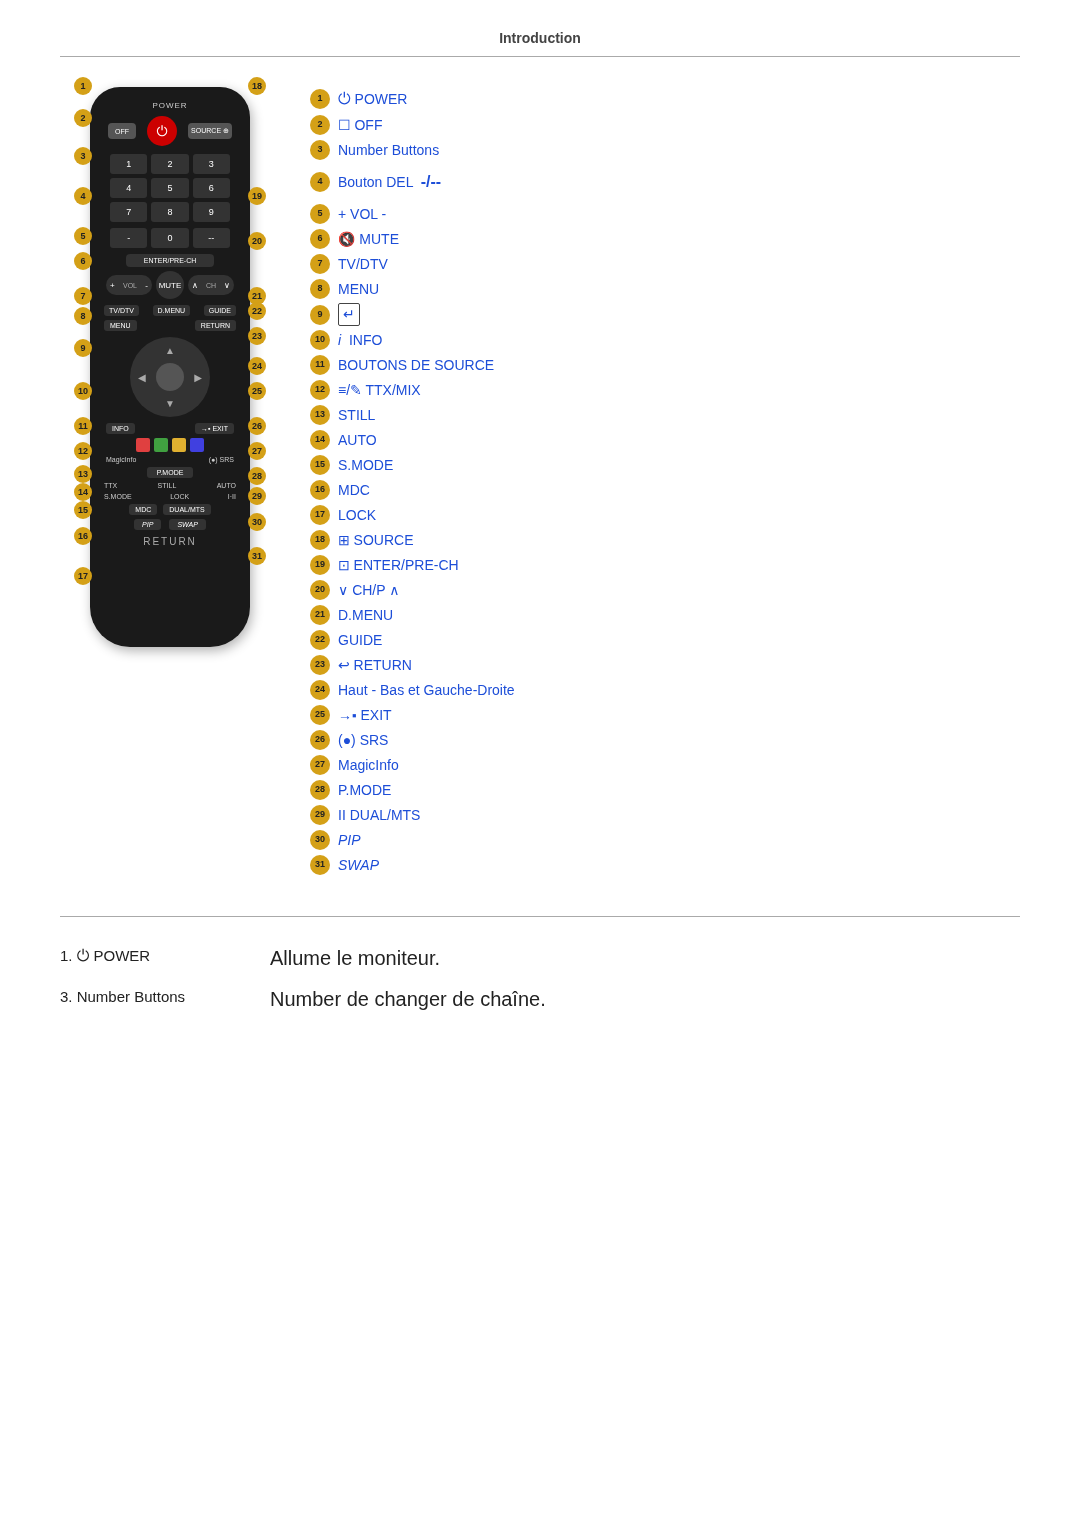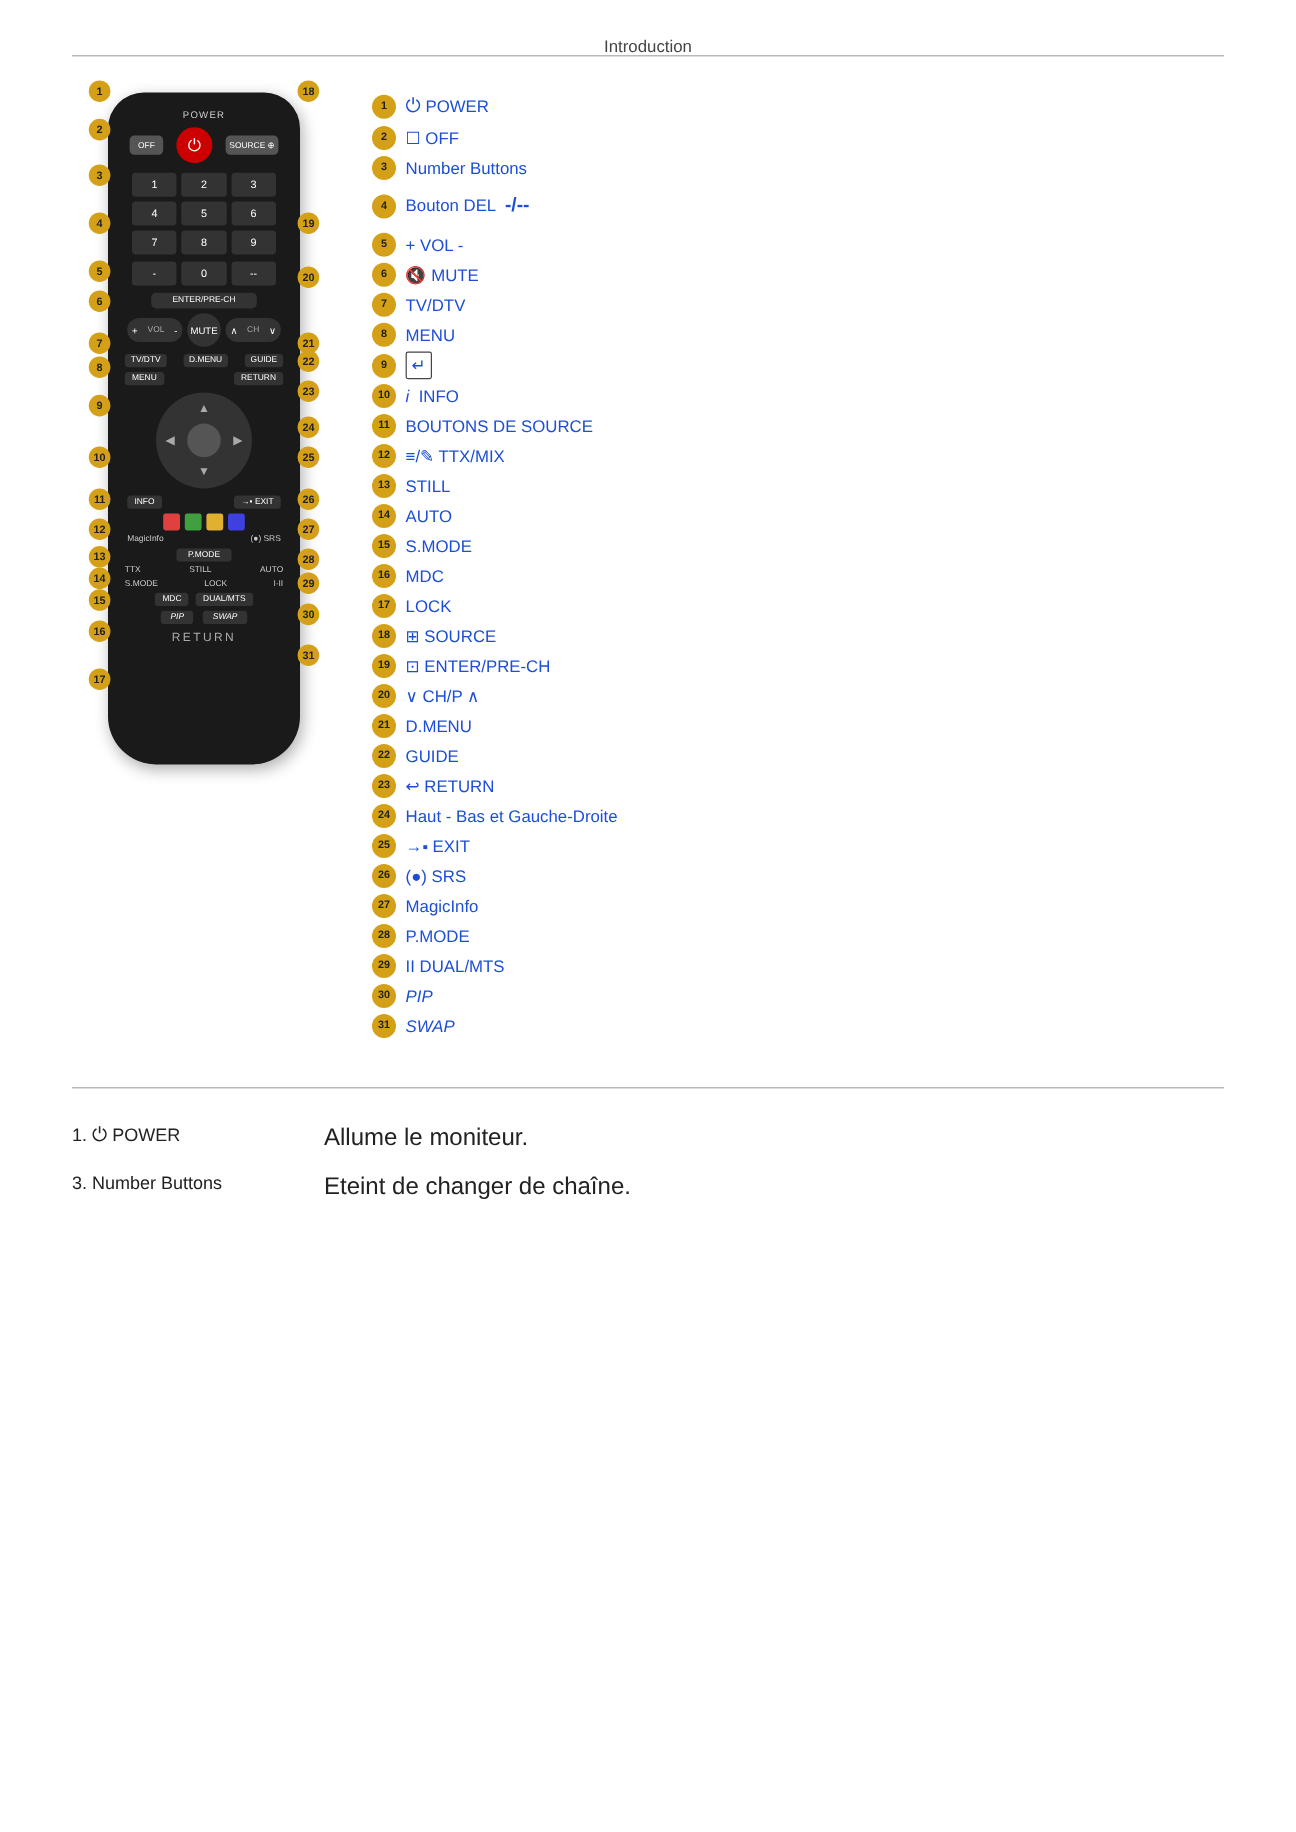--- a/index.html
+++ b/index.html
@@ -12,24 +12,26 @@
       color: #222;
       position: relative;
     }
 
     .page-container {
       padding: 30px 60px 60px 60px;
     }
 
     .page-header {
       text-align: center;
+      padding-bottom: 10px;
       border-bottom: 1px solid #aaa;
       margin-bottom: 30px;
       font-size: 14px;
       color: #444;
+      font-weight: bold;
     }
 
     .main-content {
       display: flex;
       flex-direction: row;
       gap: 30px;
       align-items: flex-start;
     }
 
     
@@ -704,18 +706,18 @@
         1. <span style="font-size:16px;">⏻</span> POWER
       </div>
       <div class="desc-value">Allume le moniteur.</div>
     </div>
 
 
     <div class="desc-item">
       <div class="desc-label">
         3. Number Buttons
       </div>
-      <div class="desc-value">Eteint de changer de chaîne.</div>
+      <div class="desc-value">Number de changer de chaîne.</div>
     </div>
 
   </div>
 
 </div>
 
 </body></html>

